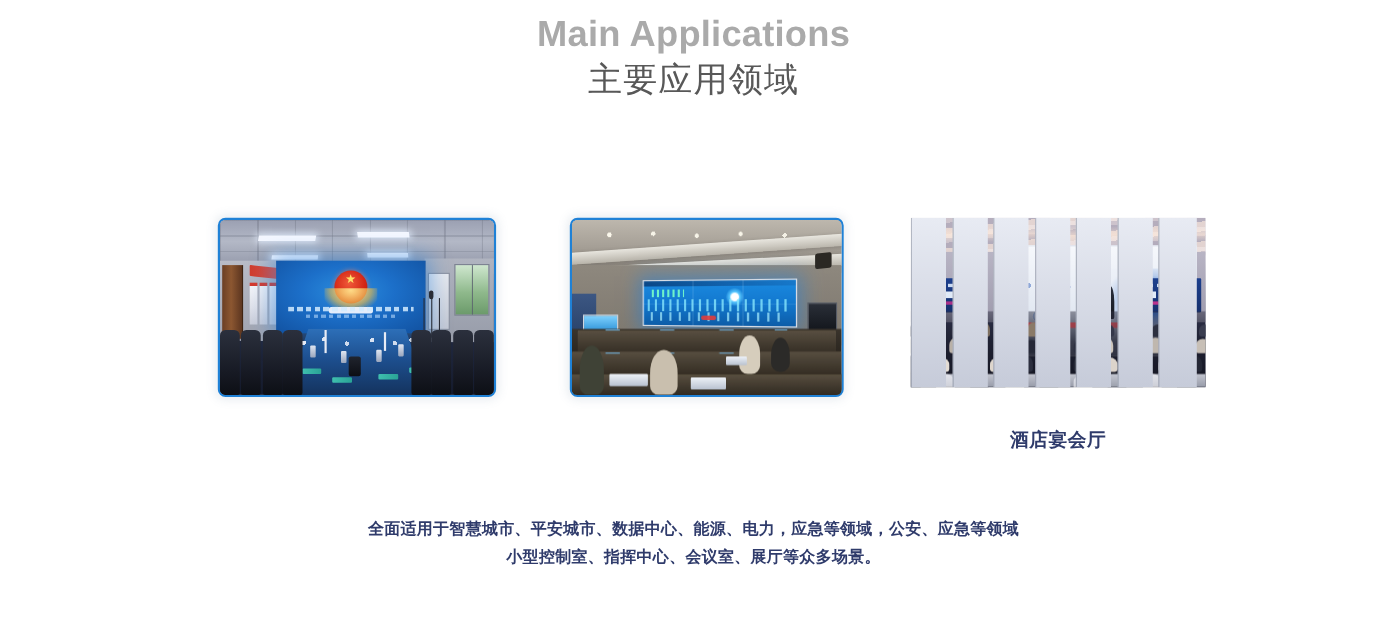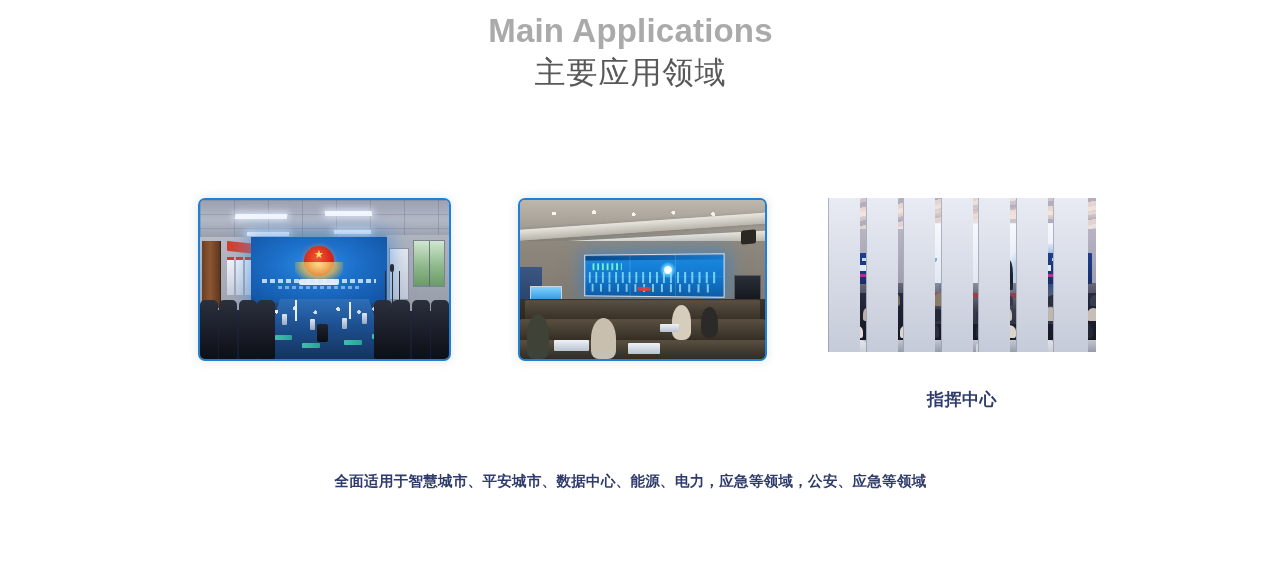--- a/index.html
+++ b/index.html
@@ -710,18 +710,19 @@
         <div class="p3-table-seg" style="left:42%;width:12%"></div>
         <div class="p3-table-seg" style="left:56%;width:12%"></div>
         <div class="p3-table-seg" style="left:70%;width:12%"></div>
         <div class="p3-table-seg" style="left:84%;width:13%"></div>
       </div>
     </div>
   </div>
 </div>
 
 <div class="captions">
-  <div class="caption cap-3">指挥中心</div>
+  <div class="caption cap-3">酒店宴会厅</div>
 </div>
 
 <div class="footnote">
   <div>全面适用于智慧城市、平安城市、数据中心、能源、电力，应急等领域，公安、应急等领域</div>
+  <div>小型控制室、指挥中心、会议室、展厅等众多场景。</div>
 </div>
 
 </body></html>

